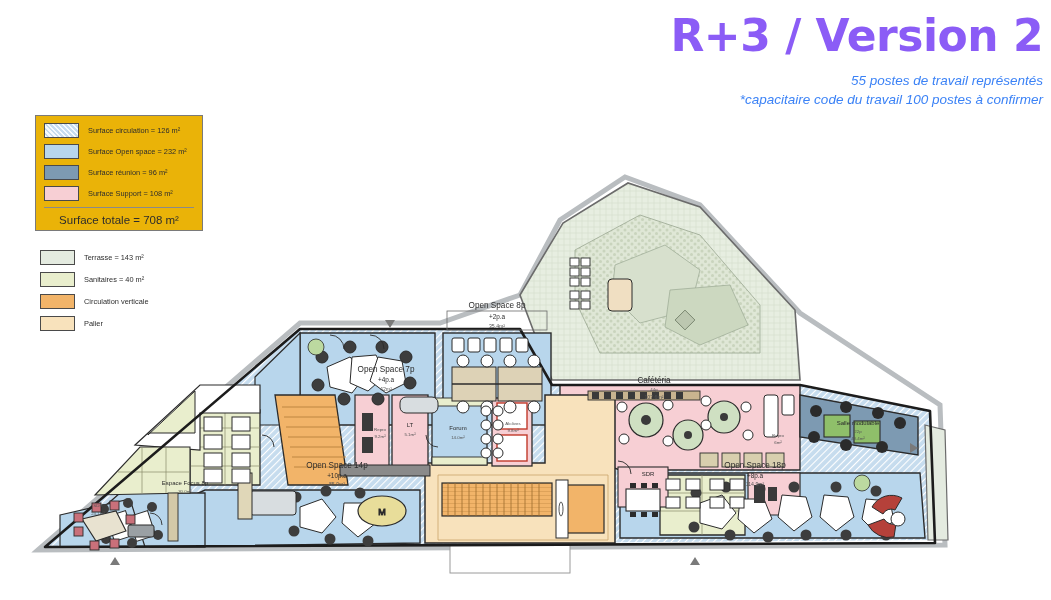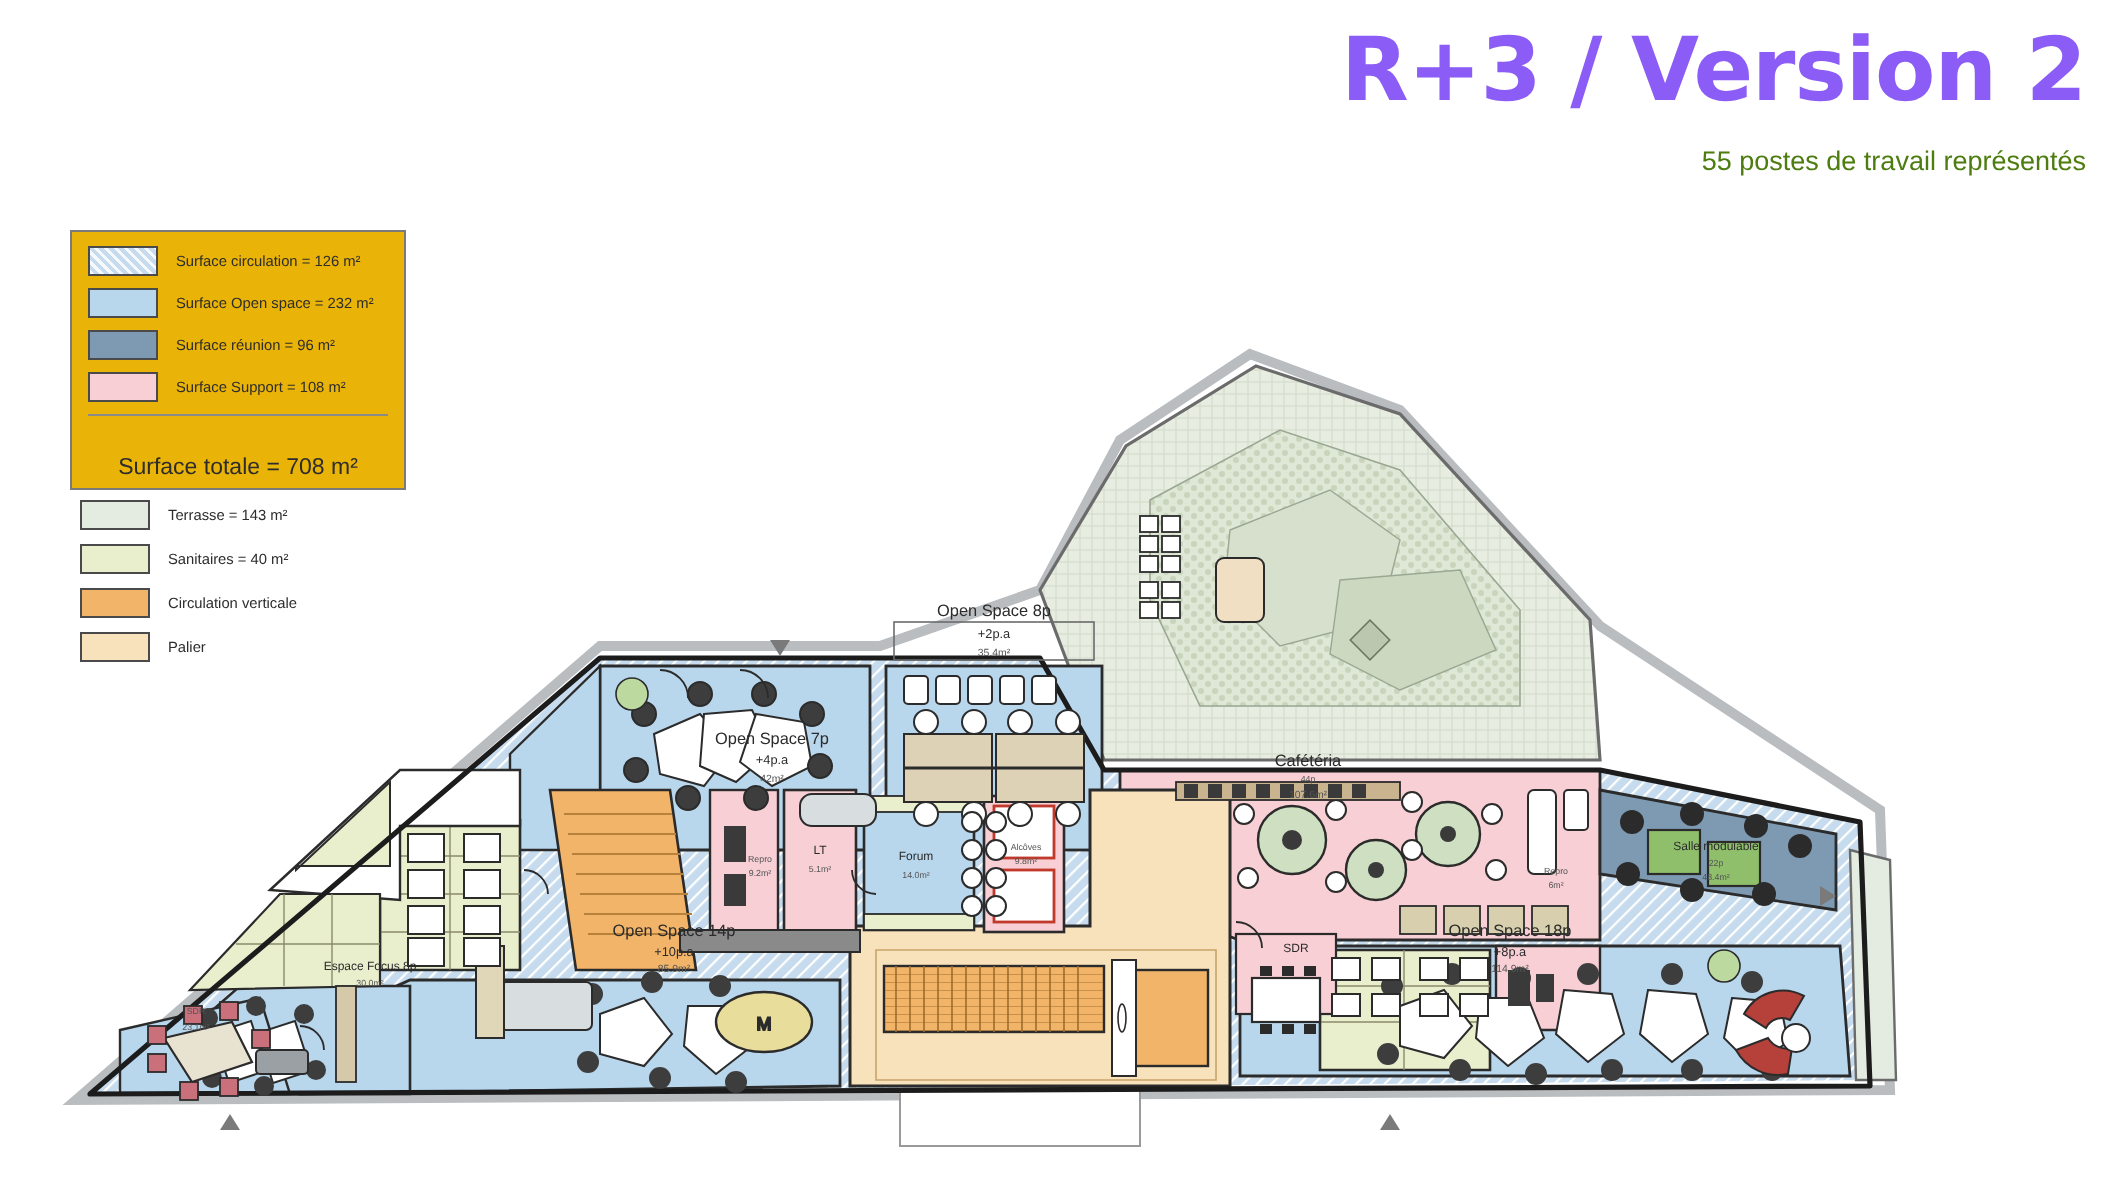--- a/index.html
+++ b/index.html
@@ -3,32 +3,32 @@
 <meta charset="utf-8">
 <style>
   html,body{margin:0;padding:0;background:#ffffff;}
   body{width:1051px;height:600px;position:relative;overflow:hidden;
        font-family:"Liberation Sans","DejaVu Sans",sans-serif;color:#333;}
 
   
   #title-block{position:absolute;right:8px;top:14px;text-align:right;width:620px;}
   #main-title{font-size:44px;font-weight:bold;color:#8b5cf6;letter-spacing:-0.5px;
               line-height:1.02;margin:0;font-family:"DejaVu Sans",sans-serif;}
-  #subtitle-1,#subtitle-2{font-size:13.5px;color:#4d7c0f;line-height:1.45;margin:0;}
+  #subtitle-1,#subtitle-2{font-size:13.5px;color:#3b82f6;line-height:1.45;margin:0;font-style:italic;}
   #subtitle-1{margin-top:12px;}
 
   
   #legend-main{position:absolute;left:35px;top:115px;width:168px;
                border:1px solid #7a7a7a;background:#eab308;padding:7px 8px 4px 8px;
                box-sizing:border-box;}
   .lg-row{display:flex;align-items:center;margin:0 0 6px 0;}
   .sw{width:33px;height:13px;border:1px solid #4a4a4a;margin-right:9px;flex:0 0 auto;}
   .lg-txt{font-size:7.4px;color:#2d2d2d;white-space:nowrap;}
   #legend-total{text-align:center;font-size:11.5px;color:#2d2d2d;
-                border-top:1px solid #8a8a8a;padding-top:20px;margin-top:1px;}
+                border-top:1px solid #8a8a8a;padding-top:6px;margin-top:1px;}
 
   #legend-second{position:absolute;left:40px;top:250px;width:170px;}
   #legend-second .lg-row{margin-bottom:7px;}
 
   .sw-circ{background:#c6dcee;
     background-image:repeating-linear-gradient(45deg,rgba(255,255,255,.85) 0 1.5px,rgba(198,220,238,0) 1.5px 3.5px);}
   .sw-open{background:#b8d6ec;}
   .sw-reun{background:#7d9ab2;}
   .sw-supp{background:#f7cfd4;}
   .sw-terr{background:#e4ebe0;}
@@ -45,20 +45,21 @@
   .pl-area{font-size:5.2px;fill:#555;}
   .pl-small{font-size:6px;}
   .pl-tiny{font-size:4.4px;fill:#555;}
 </style>
 </head>
 <body>
 
 <div id="title-block">
   <div id="main-title">R+3 / Version 2</div>
   <div id="subtitle-1">55 postes de travail représentés</div>
+  <div id="subtitle-2">*capacitaire code du travail 100 postes à confirmer</div>
 </div>
 
 <div id="legend-main">
   <div class="lg-row">
     <span class="sw sw-circ"></span>
     <span class="lg-txt">Surface circulation = 126 m²</span>
   </div>
   <div class="lg-row">
     <span class="sw sw-open"></span>
     <span class="lg-txt">Surface Open space = 232 m²</span>

